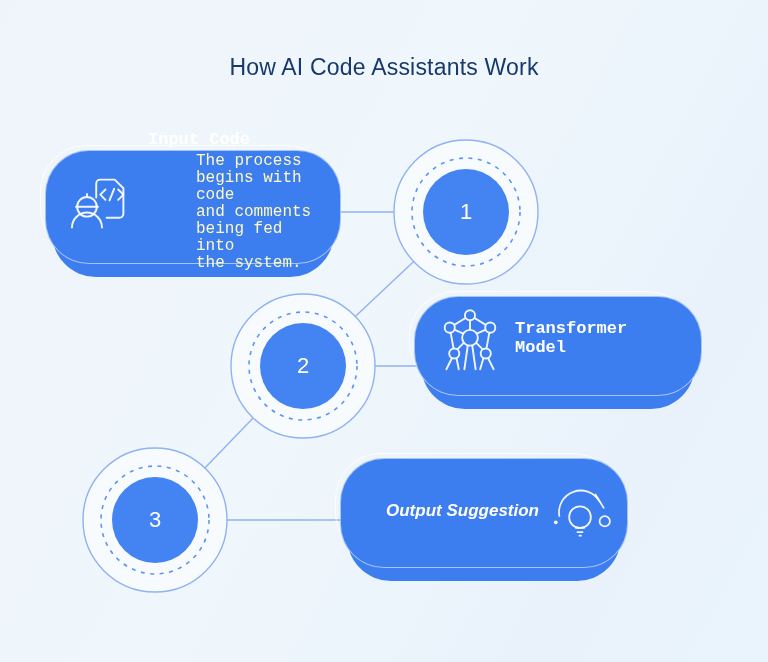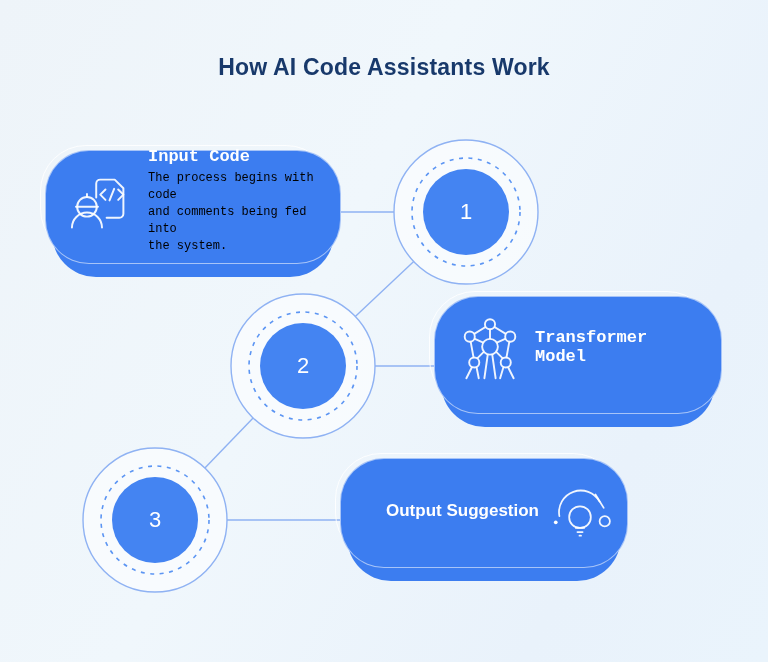--- a/index.html
+++ b/index.html
@@ -3,21 +3,21 @@
 <meta charset="utf-8">
 <style>
   html,body{margin:0;padding:0;}
   body{font-family:"Liberation Sans", sans-serif;}
   .stage{
     position:relative;width:768px;height:662px;overflow:hidden;
     background:linear-gradient(118deg,#eef4f9 0%,#f0f7fc 42%,#e9f2fb 78%,#eaf4fc 100%);
   }
   .main-title{
     position:absolute;left:0;top:54px;width:768px;margin:0;
-    text-align:center;font-size:23px;font-weight:700;letter-spacing:.2px;
+    text-align:center;font-size:23px;font-weight:400;letter-spacing:.2px;
     color:#18396b;
   }
   svg.connectors{position:absolute;left:0;top:0;z-index:1;}
   .ring-outer{fill:rgba(255,255,255,.55);stroke:#8fb2f3;stroke-width:1.4;}
   .ring-dashed{fill:none;stroke:#5c95f3;stroke-width:1.6;stroke-dasharray:4 5.5;}
   .link{stroke:#8fb2f3;stroke-width:1.4;fill:none;}
 
   .node{
     position:absolute;width:86px;height:86px;border-radius:50%;
     background:#4484f2;display:flex;align-items:center;justify-content:center;
@@ -35,33 +35,33 @@
   .card .ghost{
     position:absolute;left:-5px;top:-5px;right:9px;bottom:9px;
     border:1.5px solid rgba(255,255,255,.85);border-radius:46px;z-index:0;
   }
   .card .face{
     position:relative;z-index:1;width:100%;height:100%;box-sizing:border-box;
     background:#3c7df0;border-radius:44px;border:1px solid rgba(255,255,255,.55);
     display:flex;align-items:center;
   }
   .card1{left:45px;top:150px;width:296px;height:114px;}
-  .card2{left:434px;top:296px;width:288px;height:118px;}
+  .card2{left:414px;top:296px;width:288px;height:100px;}
   .card3{left:340px;top:458px;width:288px;height:110px;}
 
   .card1 .face,.card2 .face{padding:0 14px 12px 16px;font-family:Liberation Mono, monospace;}
   .card3 .face{padding:0 12px 0 16px;}
   .cicon{flex:0 0 auto;display:flex;align-items:center;justify-content:center;}
   .card1 .cicon{width:80px;margin-right:6px;}
   .card2 .cicon{width:78px;margin-right:6px;}
   .card3 .cicon{width:70px;margin-left:6px;}
   .ctext{flex:1 1 auto;}
-  .card3 .ctext{text-align:right;}
+  .card3 .ctext{text-align:right;font-style:italic;}
   .ctitle{color:#ffffff;font-size:17px;font-weight:700;margin-bottom:4px;}
-  .cdesc{color:#000000;font-size:12px;line-height:17px;white-space:pre-line;}
+  .cdesc{color:#fef9c3;font-size:16px;line-height:17px;white-space:pre-line;margin-left:48px;}
   .iconsvg{stroke:#ffffff;stroke-opacity:.92;fill:none;stroke-width:1.7;
     stroke-linecap:round;stroke-linejoin:round;}
 </style>
 </head>
 <body>
 
 <div class="stage">
 
   <h1 class="main-title">How AI Code Assistants Work</h1>
 

